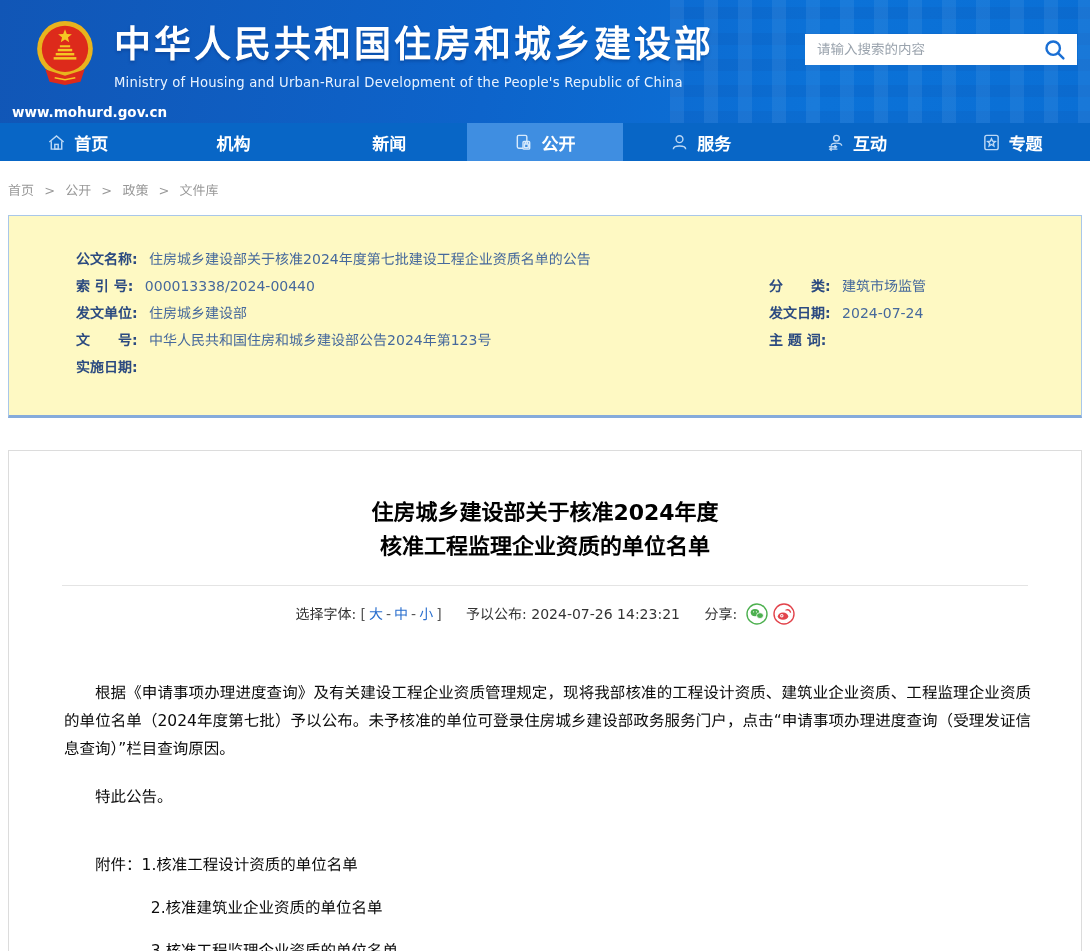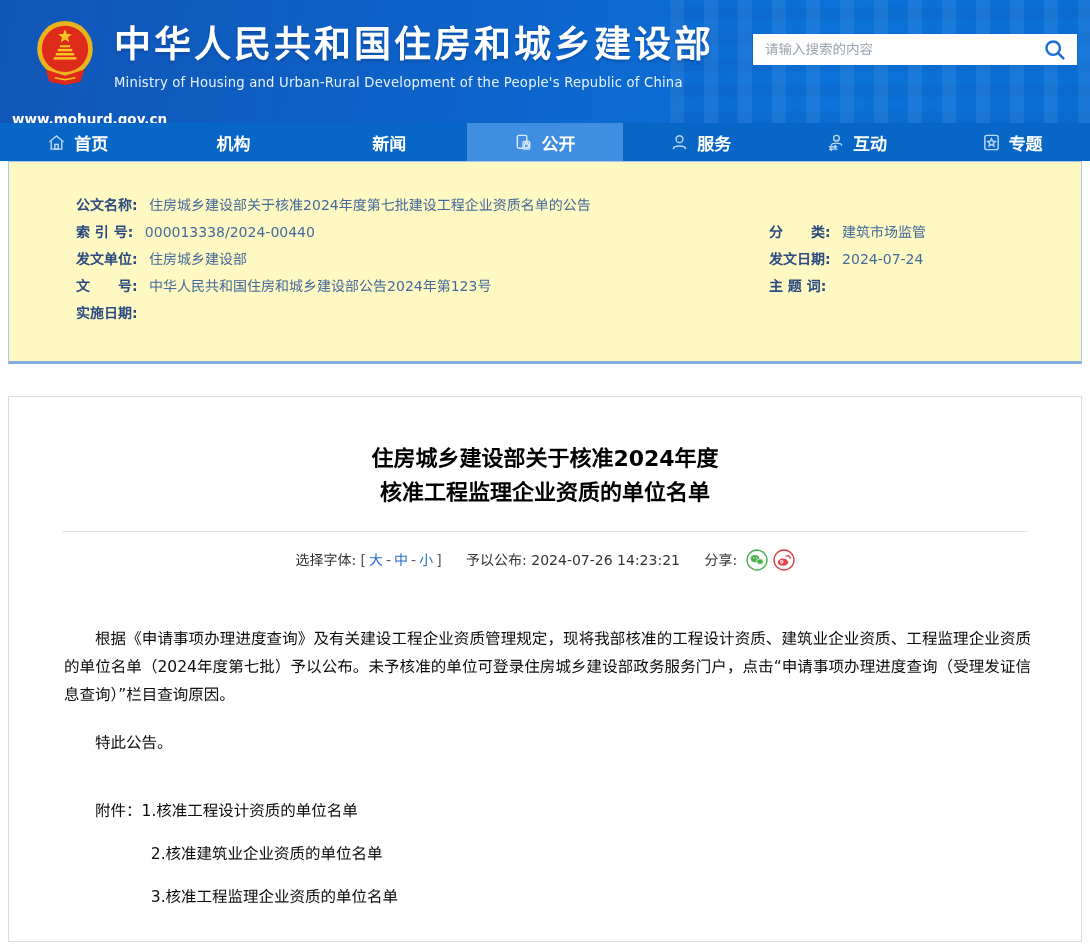--- a/index.html
+++ b/index.html
@@ -15,27 +15,27 @@
   }
   .hdr-texture {
     position:absolute; right:0; top:0; width:420px; height:123px; opacity:.18;
     background:
       repeating-linear-gradient(90deg, rgba(255,255,255,.35) 0 14px, transparent 14px 34px),
       repeating-linear-gradient(0deg, rgba(20,60,140,.55) 0 12px, transparent 12px 26px);
   }
   .hdr-inner { position:relative; display:flex; align-items:flex-start; }
   .emblem-wrap { margin:14px 14px 0 30px; width:70px; text-align:center; }
   .emblem-wrap svg { width:66px; height:80px; display:block; margin:0 auto; }
-  .site-url { color:#fff; font-weight:bold; font-size:13.5px; margin-top:17px; white-space:nowrap; margin-left:-18px; }
+  .site-url { color:#fff; font-weight:bold; font-size:13.5px; margin-top:10px; white-space:nowrap; margin-left:-18px; }
   .title-block { margin-top:24px; }
   .title-cn { color:#fff; font-size:37px; font-weight:bold; letter-spacing:3px; line-height:1.15;
     text-shadow:0 2px 3px rgba(0,40,110,.35); }
   .title-en { color:#e9f3ff; font-size:13.2px; margin-top:8px; letter-spacing:.2px; }
   .search-box {
-    position:absolute; top:34px; right:13px; width:324px; height:31px; background:#fff;
+    position:absolute; top:34px; right:13px; width:272px; height:31px; background:#fff;
     display:flex; align-items:center; padding:0 10px 0 12px;
   }
   .search-box input { flex:1; border:none; outline:none; font-size:13.5px; color:#333; background:transparent; }
   .search-box input::placeholder { color:#9aa3ad; }
   .search-btn { border:none; background:transparent; cursor:pointer; width:24px; height:24px; display:flex; align-items:center; justify-content:center; }
 
   
   .main-nav { height:38px; background:#0866c6; display:grid; grid-template-columns:repeat(7,1fr); }
   .nav-item { display:flex; align-items:center; justify-content:center; gap:8px;
     color:#fff; font-size:17px; font-weight:bold; cursor:pointer; }
@@ -168,20 +168,29 @@
       <span class="nav-ico">
         <svg viewBox="0 0 20 20" fill="none" stroke="#bcd8f5" stroke-width="1.5">
           <rect x="3" y="2.5" width="14" height="15" rx="2"></rect>
           <path d="M10 6 l1.2 2.6 2.8 .3 -2.1 1.9 .6 2.8 -2.5-1.5 -2.5 1.5 .6-2.8 -2.1-1.9 2.8-.3 Z"></path>
         </svg>
       </span>
       <span>专题</span>
     </div>
   </div>
 
+  <div class="breadcrumb">
+    <span class="bc-item">首页</span>
+    <span class="bc-sep">&gt;</span>
+    <span class="bc-item">公开</span>
+    <span class="bc-sep">&gt;</span>
+    <span class="bc-item">政策</span>
+    <span class="bc-sep">&gt;</span>
+    <span class="bc-item">文件库</span>
+  </div>
 
   <div class="doc-meta-box">
     <div class="meta-col-left">
       <div class="meta-row">
         <span class="meta-label">公文名称:</span>
         <span class="meta-value">住房城乡建设部关于核准2024年度第七批建设工程企业资质名单的公告</span>
       </div>
       <div class="meta-row">
         <span class="meta-label">索 引 号:</span>
         <span class="meta-value">000013338/2024-00440</span>

